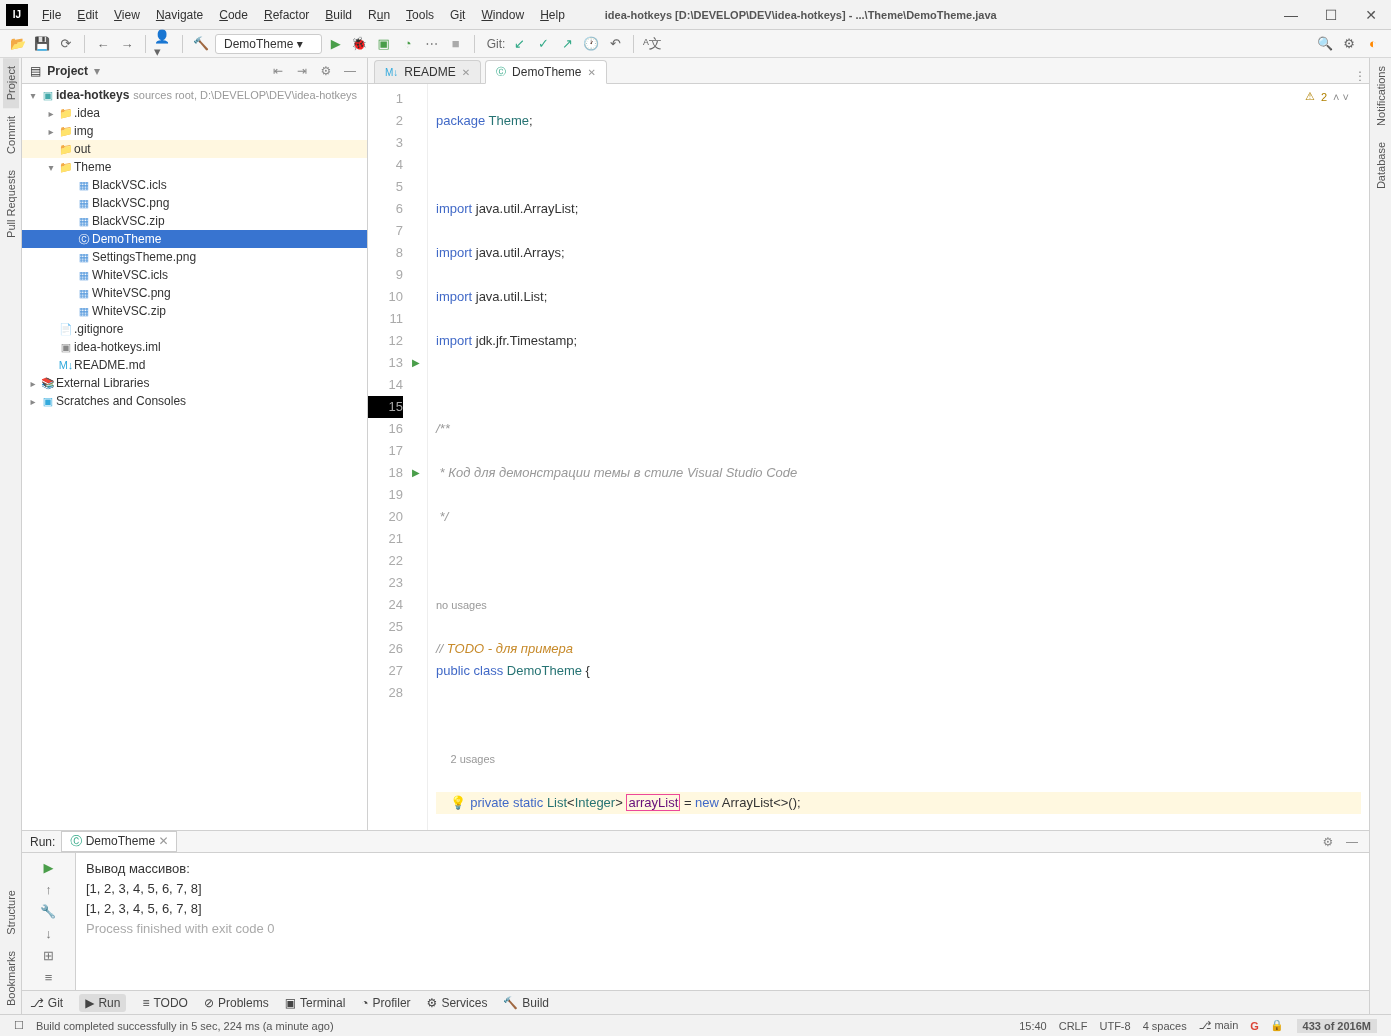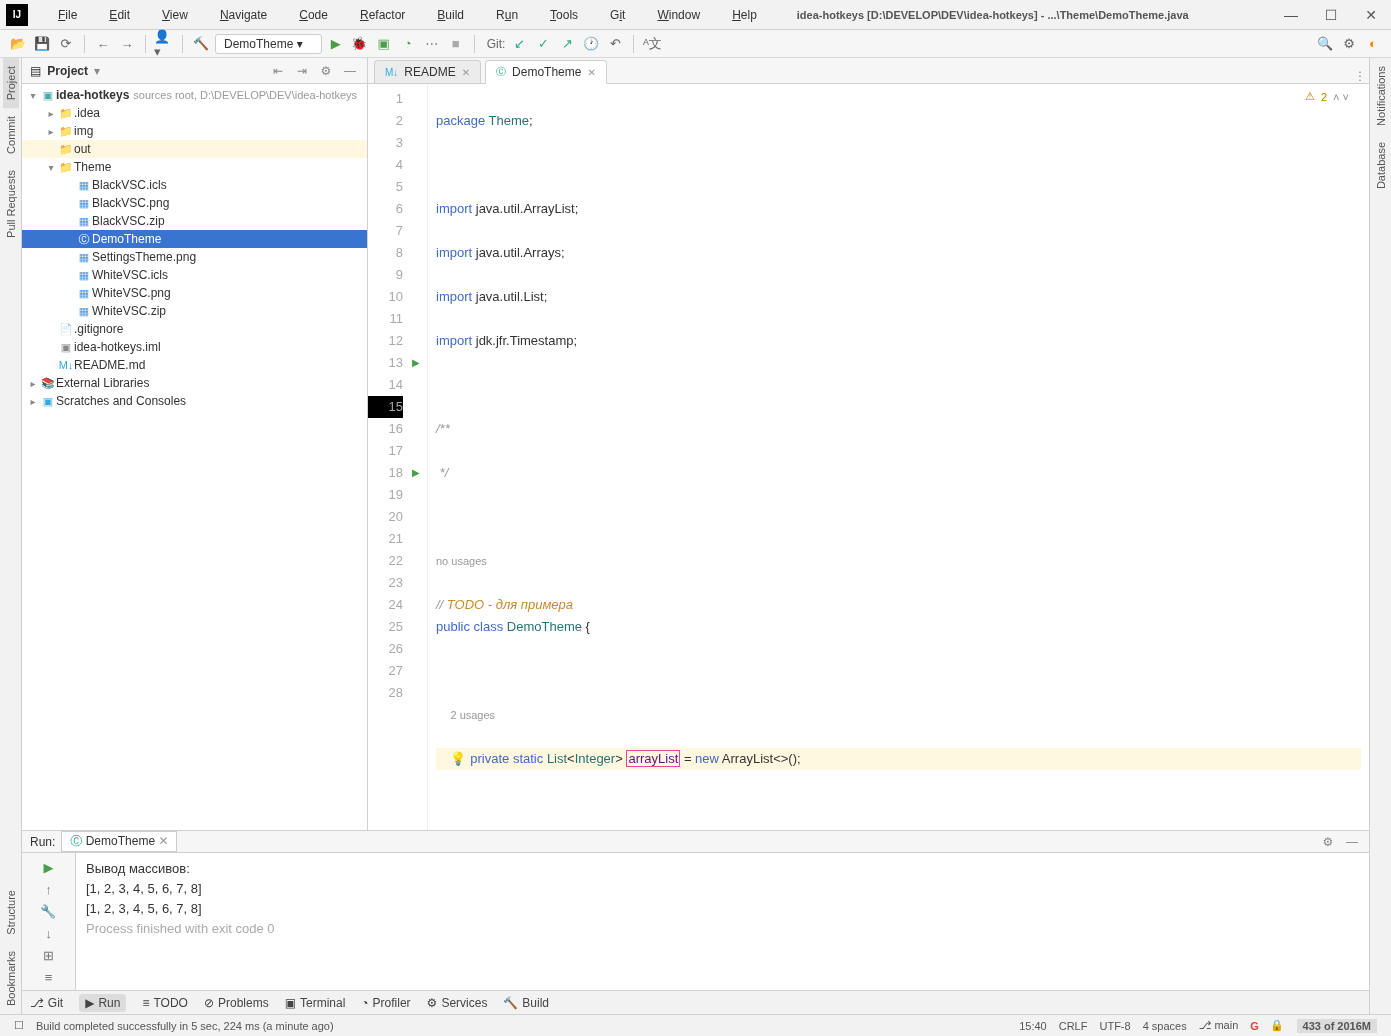--- a/index.html
+++ b/index.html
@@ -1,20 +1,20 @@
 <!DOCTYPE html>
 <html><head>
 <meta charset="utf-8">
 <style>
 * { margin: 0; padding: 0; box-sizing: border-box; font-family: "Segoe UI", Arial, sans-serif; }
 body { width: 1391px; height: 1036px; background: #fff; font-size: 12px; color: #333; overflow: hidden; display: flex; flex-direction: column; }
 .titlebar { height: 30px; background: #f2f2f2; display: flex; align-items: center; border-bottom: 1px solid #d0d0d0; }
 .logo { width: 22px; height: 22px; background: #000; margin: 0 6px; display: flex; align-items: center; justify-content: center; color: #fff; font-weight: bold; font-size: 10px; }
 .menu { display: flex; }
-.menu-item { padding: 4px 8px; cursor: default; margin-left: 16px; }
+.menu-item { padding: 4px 8px; cursor: default; }
 .menu-item u { text-decoration: underline; }
 .titlebar-title { margin-left: 32px; color: #555; font-size: 11px; font-weight: bold; }
 .titlebar-spacer { flex: 1; }
 .winbtn { width: 40px; height: 28px; display: flex; align-items: center; justify-content: center; font-size: 14px; color: #555; }
 .toolbar { height: 28px; background: #f6f6f6; border-bottom: 1px solid #d8d8d8; display: flex; align-items: center; padding: 0 8px; gap: 4px; }
 .tb-ico { width: 20px; height: 20px; display: flex; align-items: center; justify-content: center; color: #666; font-size: 13px; }
 .tb-sep { width: 1px; height: 18px; background: #ccc; margin: 0 4px; }
 .config-sel { border: 1px solid #ccc; padding: 2px 18px 2px 8px; border-radius: 3px; background: #fff; font-size: 12px; }
 .tb-run { color: #4a9e4a; }
 .git-label { color: #666; margin-left: 4px; }
@@ -285,20 +285,21 @@
           </div>
           <div class="code-area">
 <div><span class="kw">package</span><span class="typ"> Theme</span><span>;</span></div>
 <div> </div>
 <div><span class="kw">import</span> java.util.ArrayList;</div>
 <div><span class="kw">import</span> java.util.Arrays;</div>
 <div><span class="kw">import</span> java.util.List;</div>
 <div><span class="kw">import</span> jdk.jfr.Timestamp;</div>
 <div> </div>
 <div><span class="com">/**</span></div>
+<div><span class="com"> * Код для демонстрации темы в стиле Visual Studio Code</span></div>
 <div><span class="com"> */</span></div>
 <div> </div>
 <div><span class="inlay">no usages</span></div>
 <div><span class="com">// </span><span class="todo">TODO - для примера</span></div>
 <div style="margin-top:-22px"><span class="kw">public class</span> <span class="typ">DemoTheme</span> {</div>
 <div> </div>
 <div>    <span class="inlay">2 usages</span></div>
 <div class="highlight" style="margin-top:-22px">    <span style="color:#e6b800">💡</span> <span class="kw">private static</span> <span class="typ">List</span>&lt;<span class="typ">Integer</span>&gt; <span class="box fld">arrayList</span> = <span class="kw">new</span> ArrayList&lt;&gt;();</div>
 <div> </div>
 

